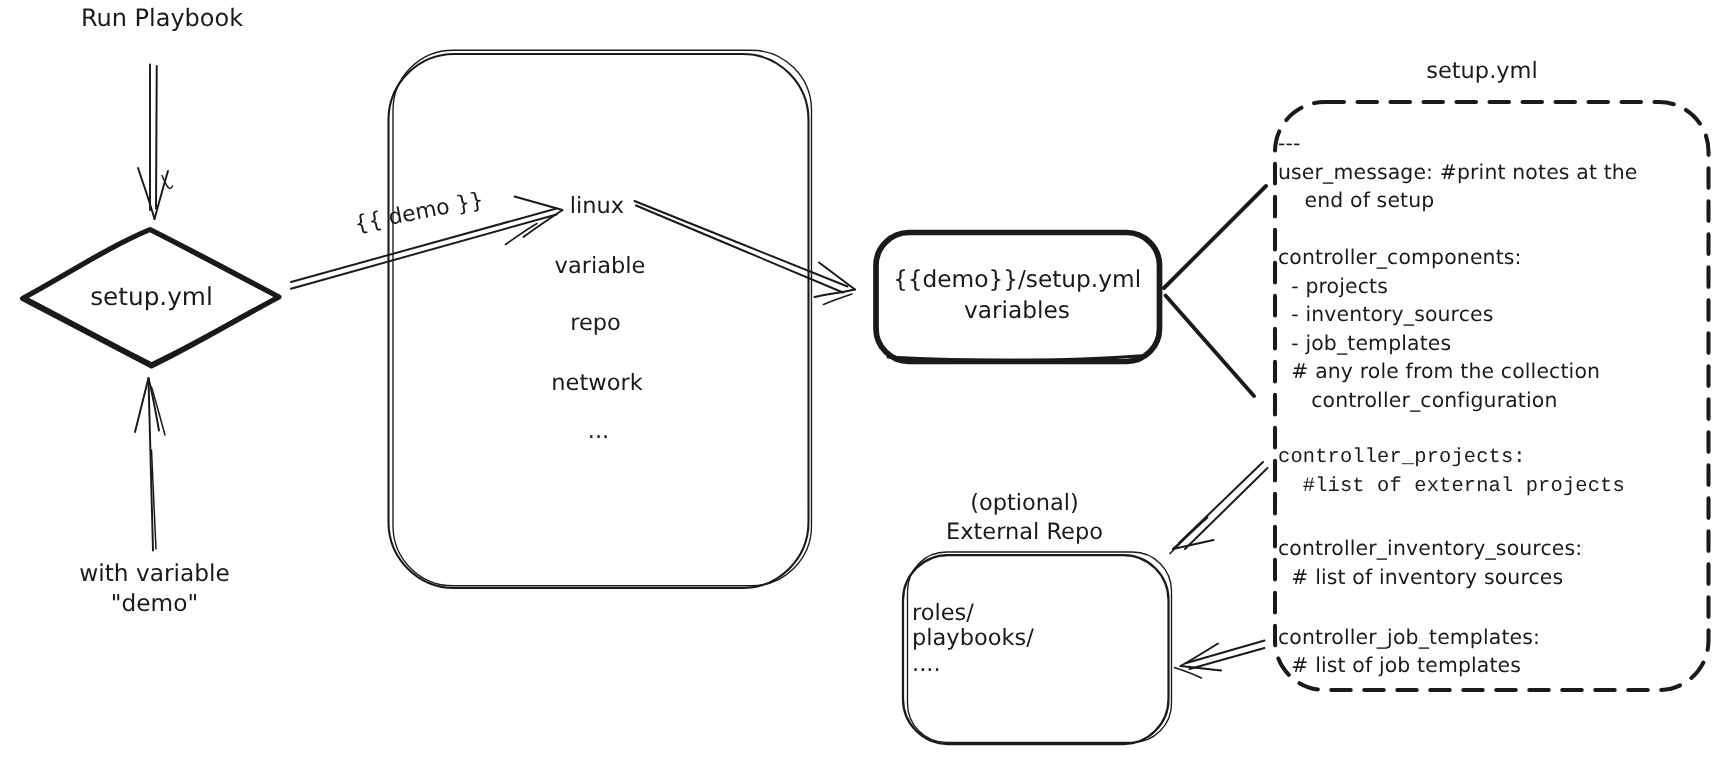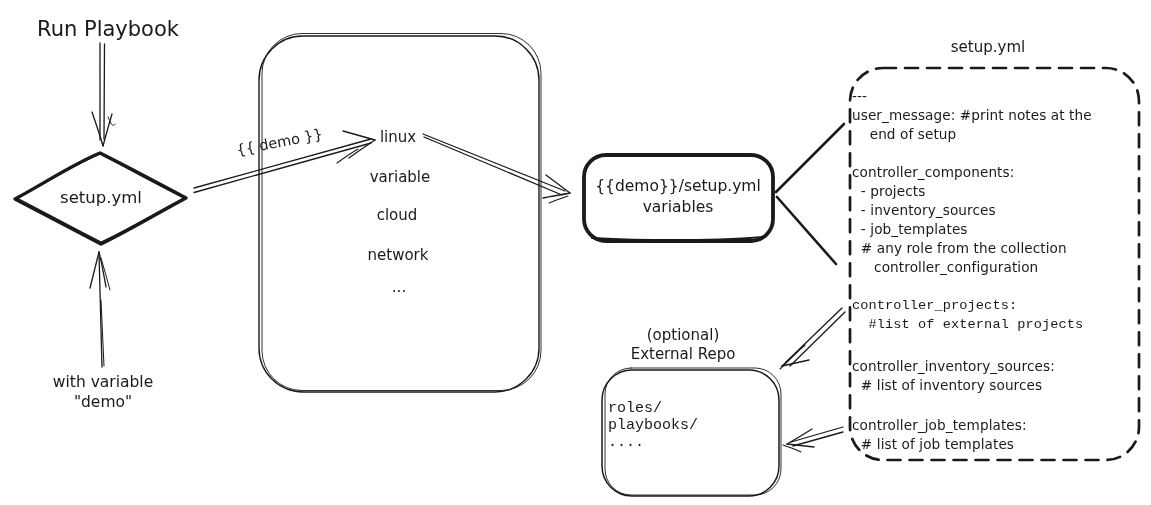--- a/index.html
+++ b/index.html
@@ -18,34 +18,34 @@
     left: 0; top: 0;
     width: 1151px; height: 505px;
   }
   .lbl {
     position: absolute;
     white-space: pre;
     color: #1a1a1a;
     line-height: 1.22;
   }
   .center { transform: translateX(-50%); text-align: center; }
-  .run-playbook-label   { left: 108px; top: 17px;  font-size: 21px; }
+  .run-playbook-label   { left: 108px; top: 2px;  font-size: 16px; }
   .product-demos-title  { left: 404px; top: 11px;  font-size: 15.5px; }
   .setupyml-box-title   { left: 988px; top: 38px;  font-size: 15px; }
   .diamond-label        { left: 101px; top: 188px; font-size: 16.5px; }
   .with-variable-label  { left: 103px; top: 372px; font-size: 15.5px; line-height: 1.3; }
   .demo-edge-label      { left: 236px; top: 134px; font-size: 14.5px; transform: rotate(-11deg); }
   .repo-item-0 { left: 398px; top: 128px; font-size: 15px; }
   .repo-item-1 { left: 400px; top: 168px; font-size: 15px; }
   .repo-item-2 { left: 397px; top: 206px; font-size: 15px; }
   .repo-item-3 { left: 398px; top: 246px; font-size: 15px; }
   .repo-item-4 { left: 399px; top: 278px; font-size: 15px; }
   .variables-box-label  { left: 678px; top: 176px; font-size: 15.5px; line-height: 1.35; text-align: center; }
   .optional-label       { left: 683px; top: 326px; font-size: 15px; line-height: 1.28; }
-  .external-repo-content{ left: 608px; top: 400px; font-size: 15px; line-height: 1.14; font-family: Liberation Mono, monospace; }
+  .external-repo-content{ left: 608px; top: 400px; font-size: 15px; line-height: 1.14; }
   .yaml { left: 852px; font-size: 13.6px; line-height: 19px; letter-spacing: 0.1px; }
   .yaml-s0 { top: 87px; }
   .yaml-s1 { top: 163px; }
   .yaml-s2 { top: 296px; font-family: Liberation Mono, monospace; }
   .yaml-s3 { top: 357px; }
   .yaml-s4 { top: 416px; }
   svg path, svg rect { fill: none; stroke: #1a1a1a; stroke-linecap: round; stroke-linejoin: round; }
 </style>
 </head>
 <body>
@@ -137,21 +137,21 @@
   <div class="lbl center diamond-label">setup.yml</div>
 
   <div class="lbl center with-variable-label">with variable
 "demo"</div>
 
   <div class="lbl demo-edge-label">{{ demo }}</div>
 
 
   <div class="lbl center repo-item-0">linux</div>
   <div class="lbl center repo-item-1">variable</div>
-  <div class="lbl center repo-item-2">cloud</div>
+  <div class="lbl center repo-item-2">repo</div>
   <div class="lbl center repo-item-3">network</div>
   <div class="lbl center repo-item-4">...</div>
 
   <div class="lbl center variables-box-label">{{demo}}/setup.yml
 variables</div>
 
   <div class="lbl center setupyml-box-title">setup.yml</div>
 
   <div class="lbl yaml yaml-s0">---
 user_message: #print notes at the

